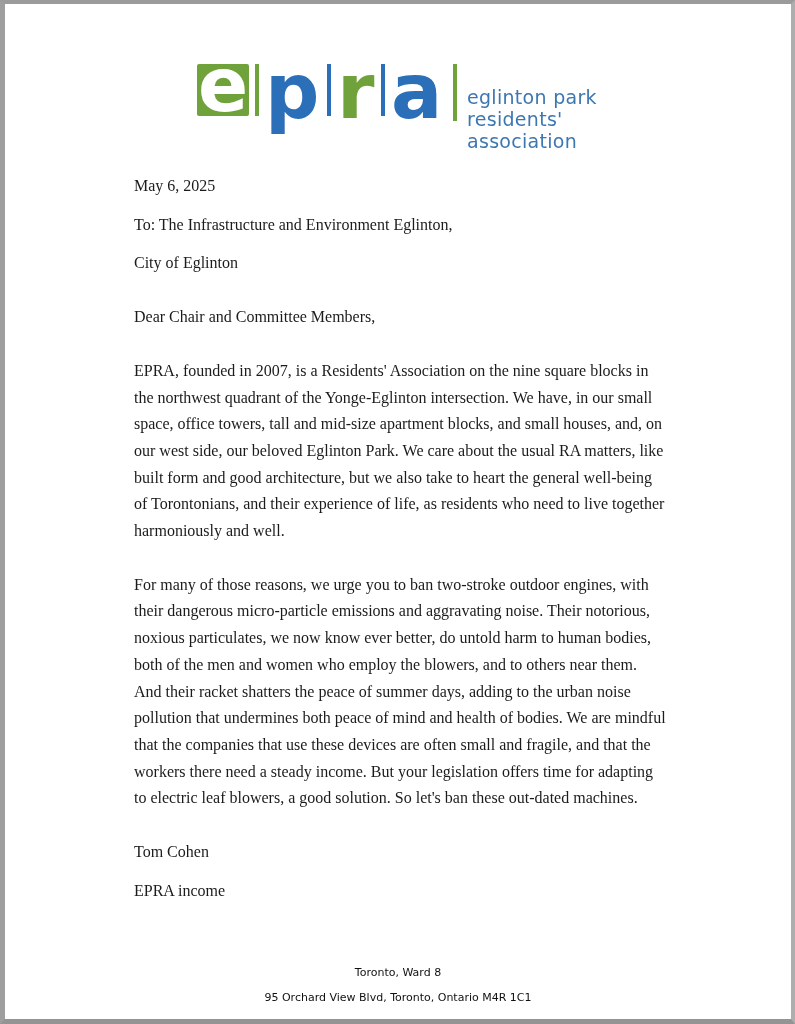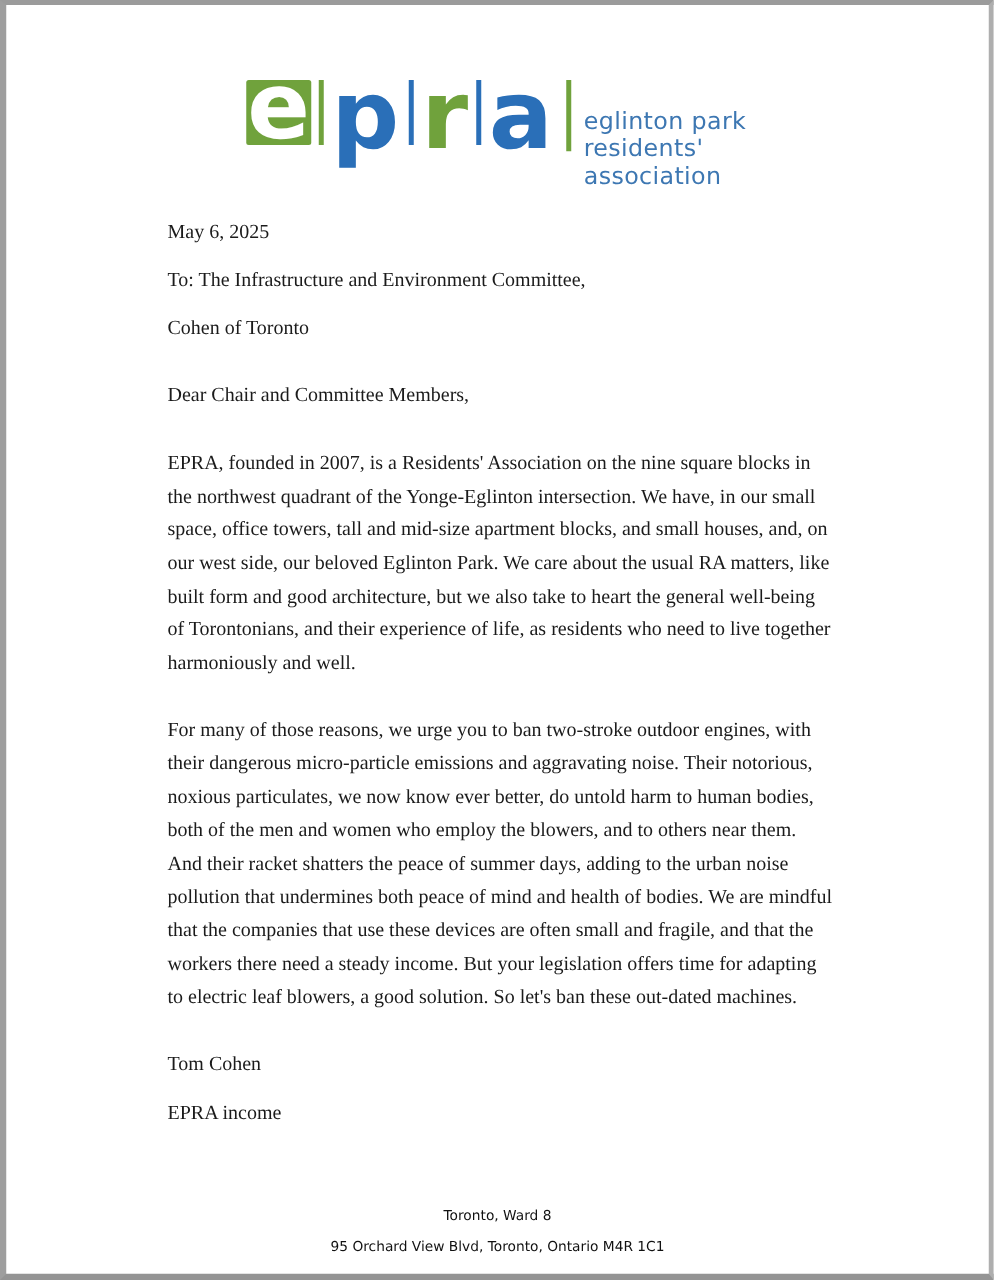--- a/index.html
+++ b/index.html
@@ -86,22 +86,22 @@
     <div class="logo-tagline">
       <div>eglinton park</div>
       <div>residents' association</div>
     </div>
   </header>
 
   <main class="letter-body">
 
     <div class="block first">
       <p>May 6, 2025</p>
-      <p>To: The Infrastructure and Environment Committee,</p>
-      <p>Cohen of Toronto</p>
+      <p>To: The Infrastructure and Environment Eglinton,</p>
+      <p>City of Eglinton</p>
     </div>
 
     <div class="block">
       <p>Dear Chair and Committee Members,</p>
     </div>
 
     <div class="block">
       <p>EPRA, founded in 2007, is a Residents' Association on the nine square blocks in the northwest quadrant of the Yonge-Eglinton intersection. We have, in our small space, office towers, tall and mid-size apartment blocks, and small houses, and, on our west side, our beloved Eglinton Park. We care about the usual RA matters, like built form and good architecture, but we also take to heart the general well-being of Torontonians, and their experience of life, as residents who need to live together harmoniously and well.</p>
     </div>
 

